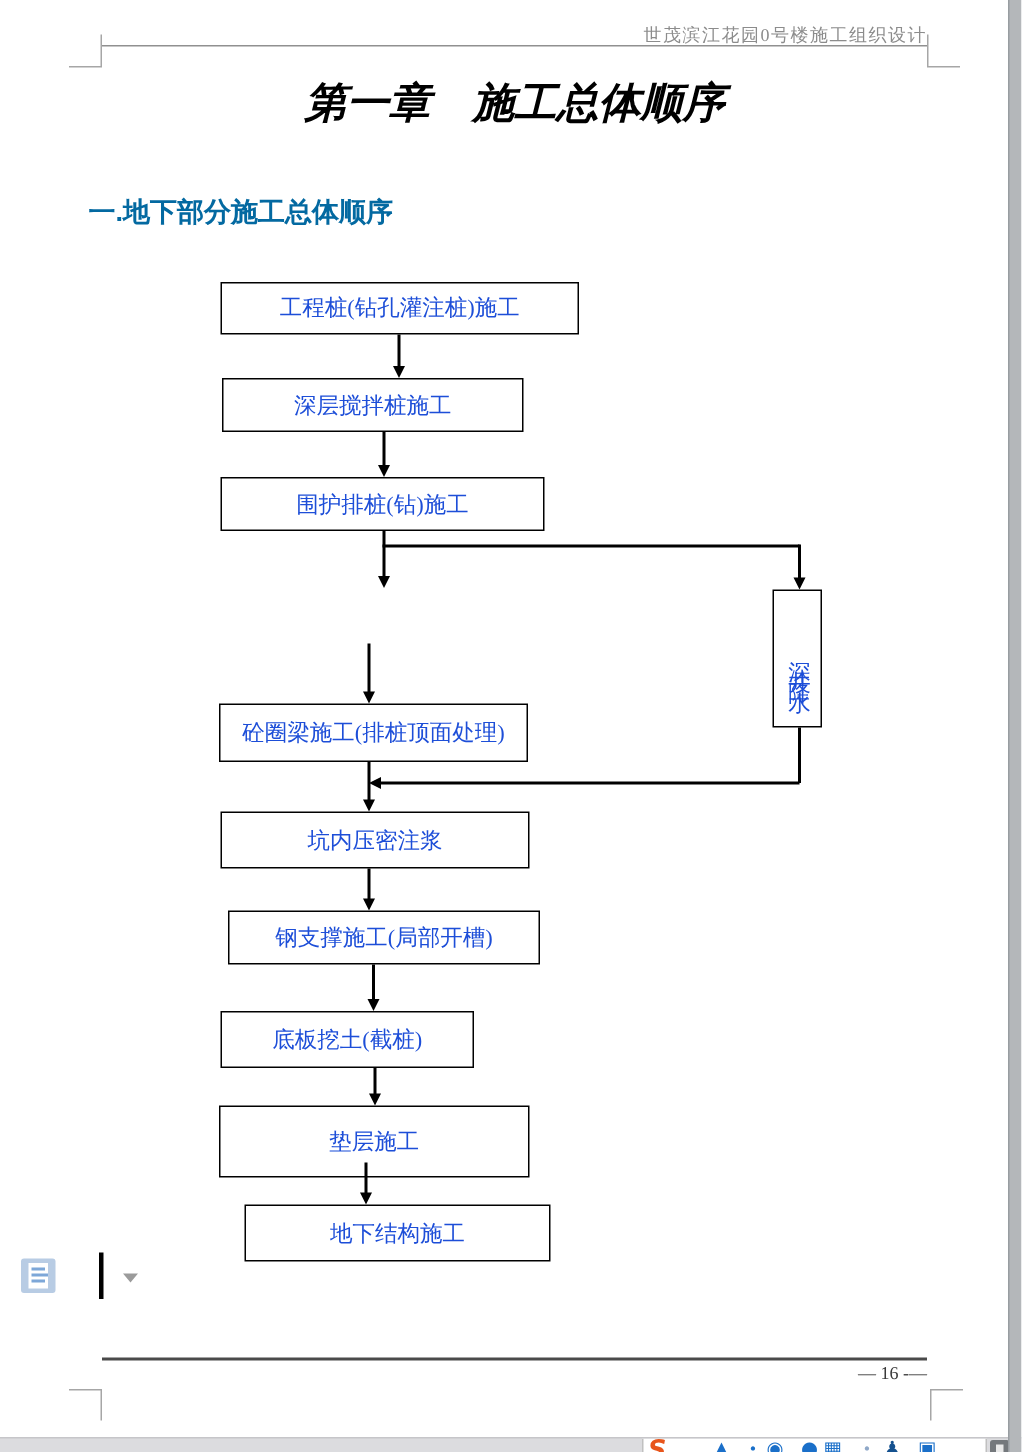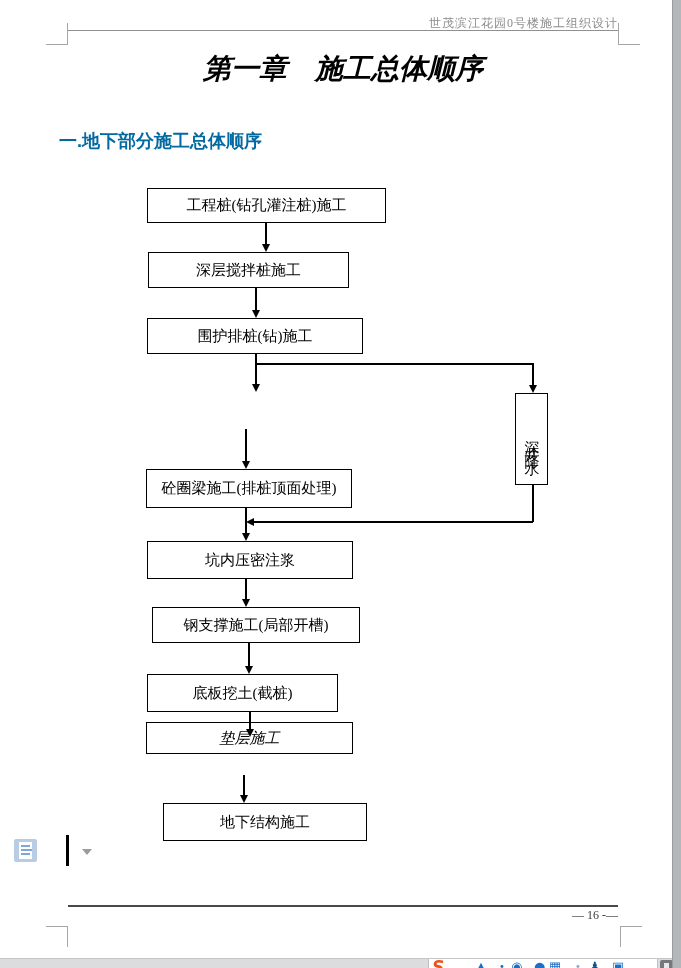--- a/index.html
+++ b/index.html
@@ -30,31 +30,31 @@
   .chapter-title { position:absolute; top:50px; left:68px; width:550px; text-align:center;
                    font-size:28px; font-weight:bold; color:#000;
                    font-family:"Liberation Serif", serif;font-style:italic; }
   .section-heading { position:absolute; top:129px; left:59px;
                      font-size:18px; font-weight:bold; color:#0369a1;
                      font-family:"Liberation Sans", sans-serif; }
 
   
   .fbox { position:absolute; border:1.5px solid #000; background:#fff;
           display:flex; align-items:center; justify-content:center;
-          font-size:15px; color:#000000; white-space:nowrap;
+          font-size:15px; color:#1d4ed8; white-space:nowrap;
           font-family:"Liberation Serif", serif; }
   .b1  { left:147px; top:188px; width:239px; height:35px; }
   .b2  { left:148px; top:252px; width:201px; height:36px; }
   .b3  { left:147px; top:318px; width:216px; height:36px; }
   .b4  { left:147px; top:392px; width:217px; height:37px; }
   .b5  { left:146px; top:469px; width:206px; height:39px; }
   .b6  { left:147px; top:541px; width:206px; height:38px; }
   .b7  { left:152px; top:607px; width:208px; height:36px; }
-  .b8  { left:147px; top:674px; width:191px; height:38px; }
-  .b9  { left:146px; top:722px; width:207px; height:32px;font-style:italic; }
+  .b8  { left:147px; top:674px; width:169px; height:38px; }
+  .b9  { left:146px; top:737px; width:207px; height:48px; }
   .b10 { left:143px; top:803px; width:204px; height:38px;margin-left:20px; }
   .bside { left:515px; top:393px; width:33px; height:92px;
            writing-mode:vertical-rl; text-orientation:upright;
            letter-spacing:7px; padding-top:5px; }
 
   
   .vline { position:absolute; width:1.5px; background:#000; }
   .hline { position:absolute; height:1.5px; background:#000; }
   .arr-d { position:absolute; width:0; height:0;
            border-left:4px solid transparent; border-right:4px solid transparent;

